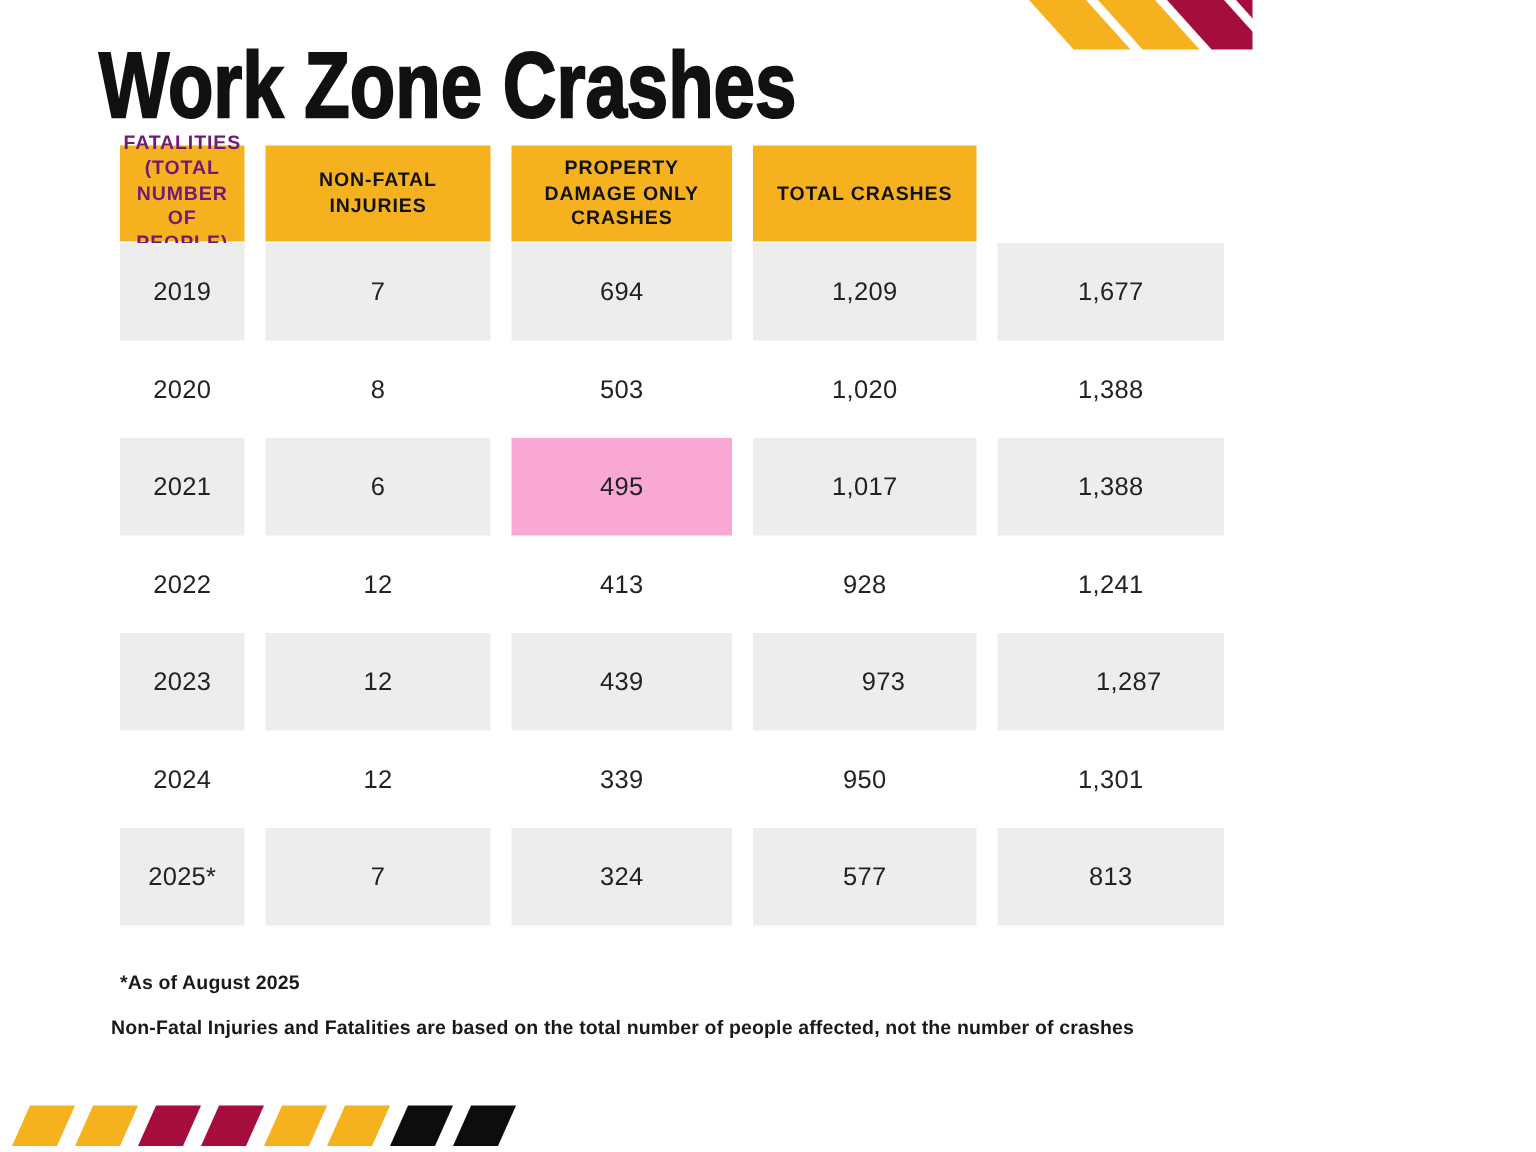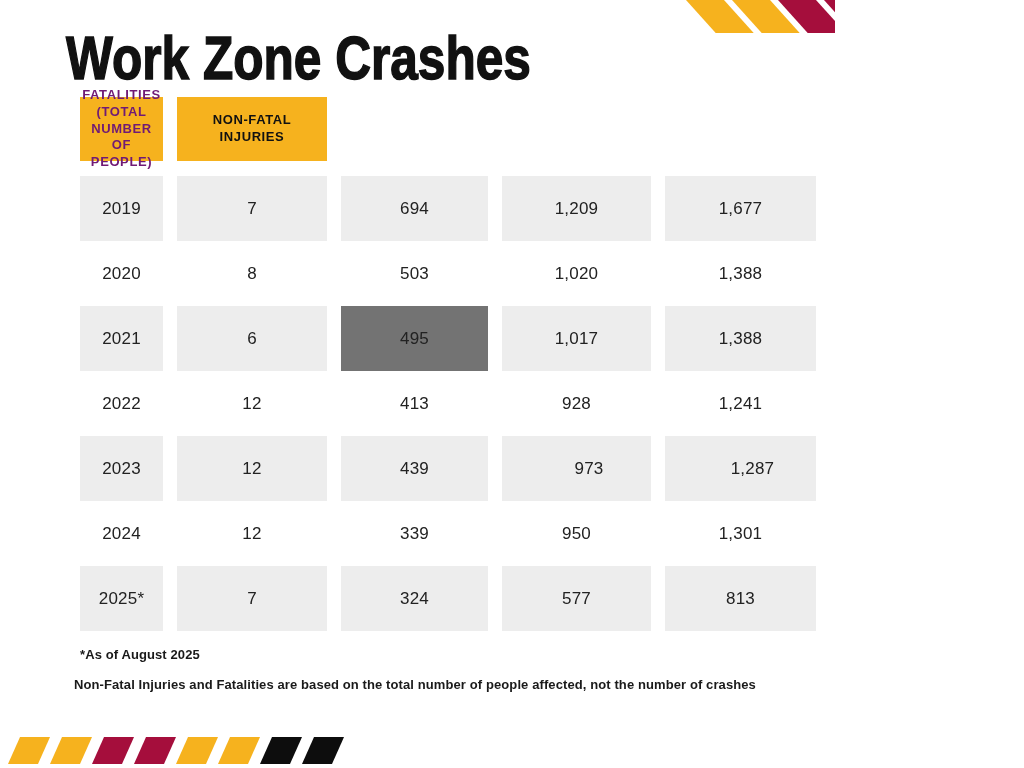--- a/index.html
+++ b/index.html
@@ -44,21 +44,21 @@
   .thead { height: 64px; }
   .th {
     height: 64px;
     display: flex; align-items: center; justify-content: center;
     text-align: center;
     font-size: 13px; font-weight: 700; letter-spacing: 0.6px;
     line-height: 1.3;
     padding: 2px 4px;
   }
   .th-year { letter-spacing: 1.5px; font-size: 14px; }
-  .tbody { margin-top: 15px; grid-auto-rows: 65px; }
+  .tbody { margin-top: 1px; grid-auto-rows: 65px; }
   .td {
     display: flex; align-items: center; justify-content: center;
     font-size: 17px; color: #222222;
     letter-spacing: 0.2px;
   }
   .row-shaded .td { background: #EDEDED; }
 
   
   .footnote {
     position: absolute;
@@ -84,20 +84,22 @@
     <div class="stripe" style="background: rgb(13, 13, 13);"></div>
   </div>
 
   <h1 class="title">Work Zone Crashes</h1>
 
   <div class="crash-table">
 
     <div class="tgrid thead">
       <div class="th th-gold" style="background: rgb(246, 178, 30); color: #701a75;">FATALITIES<br>(TOTAL NUMBER<br>OF PEOPLE)</div>
       <div class="th th-gold" style="background: rgb(246, 178, 30); color: rgb(17, 17, 17);">NON-FATAL<br>INJURIES</div>
+      <div class="th th-gold" style="background: rgb(246, 178, 30); color: rgb(17, 17, 17);">PROPERTY<br>DAMAGE ONLY<br>CRASHES</div>
+      <div class="th th-gold" style="background: rgb(246, 178, 30); color: rgb(17, 17, 17);">TOTAL CRASHES</div>
     </div>
 
     <div class="tgrid tbody">
 
       <div style="display:contents" class="row-shaded">
         <div class="td" style="background: rgb(237, 237, 237);">2019</div>
         <div class="td" style="background: rgb(237, 237, 237);">7</div>
         <div class="td" style="background: rgb(237, 237, 237);">694</div>
         <div class="td" style="background: rgb(237, 237, 237);">1,209</div>
         <div class="td" style="background: rgb(237, 237, 237);">1,677</div>
@@ -107,21 +109,21 @@
         <div class="td">2020</div>
         <div class="td">8</div>
         <div class="td">503</div>
         <div class="td">1,020</div>
         <div class="td">1,388</div>
       </div>
 
       <div style="display:contents" class="row-shaded">
         <div class="td" style="background: rgb(237, 237, 237);">2021</div>
         <div class="td" style="background: rgb(237, 237, 237);">6</div>
-        <div class="td" style="background: #737373;">495</div>
+        <div class="td" style="background: #f9a8d4;">495</div>
         <div class="td" style="background: rgb(237, 237, 237);">1,017</div>
         <div class="td" style="background: rgb(237, 237, 237);">1,388</div>
       </div>
 
       <div style="display:contents">
         <div class="td">2022</div>
         <div class="td">12</div>
         <div class="td">413</div>
         <div class="td">928</div>
         <div class="td">1,241</div>

